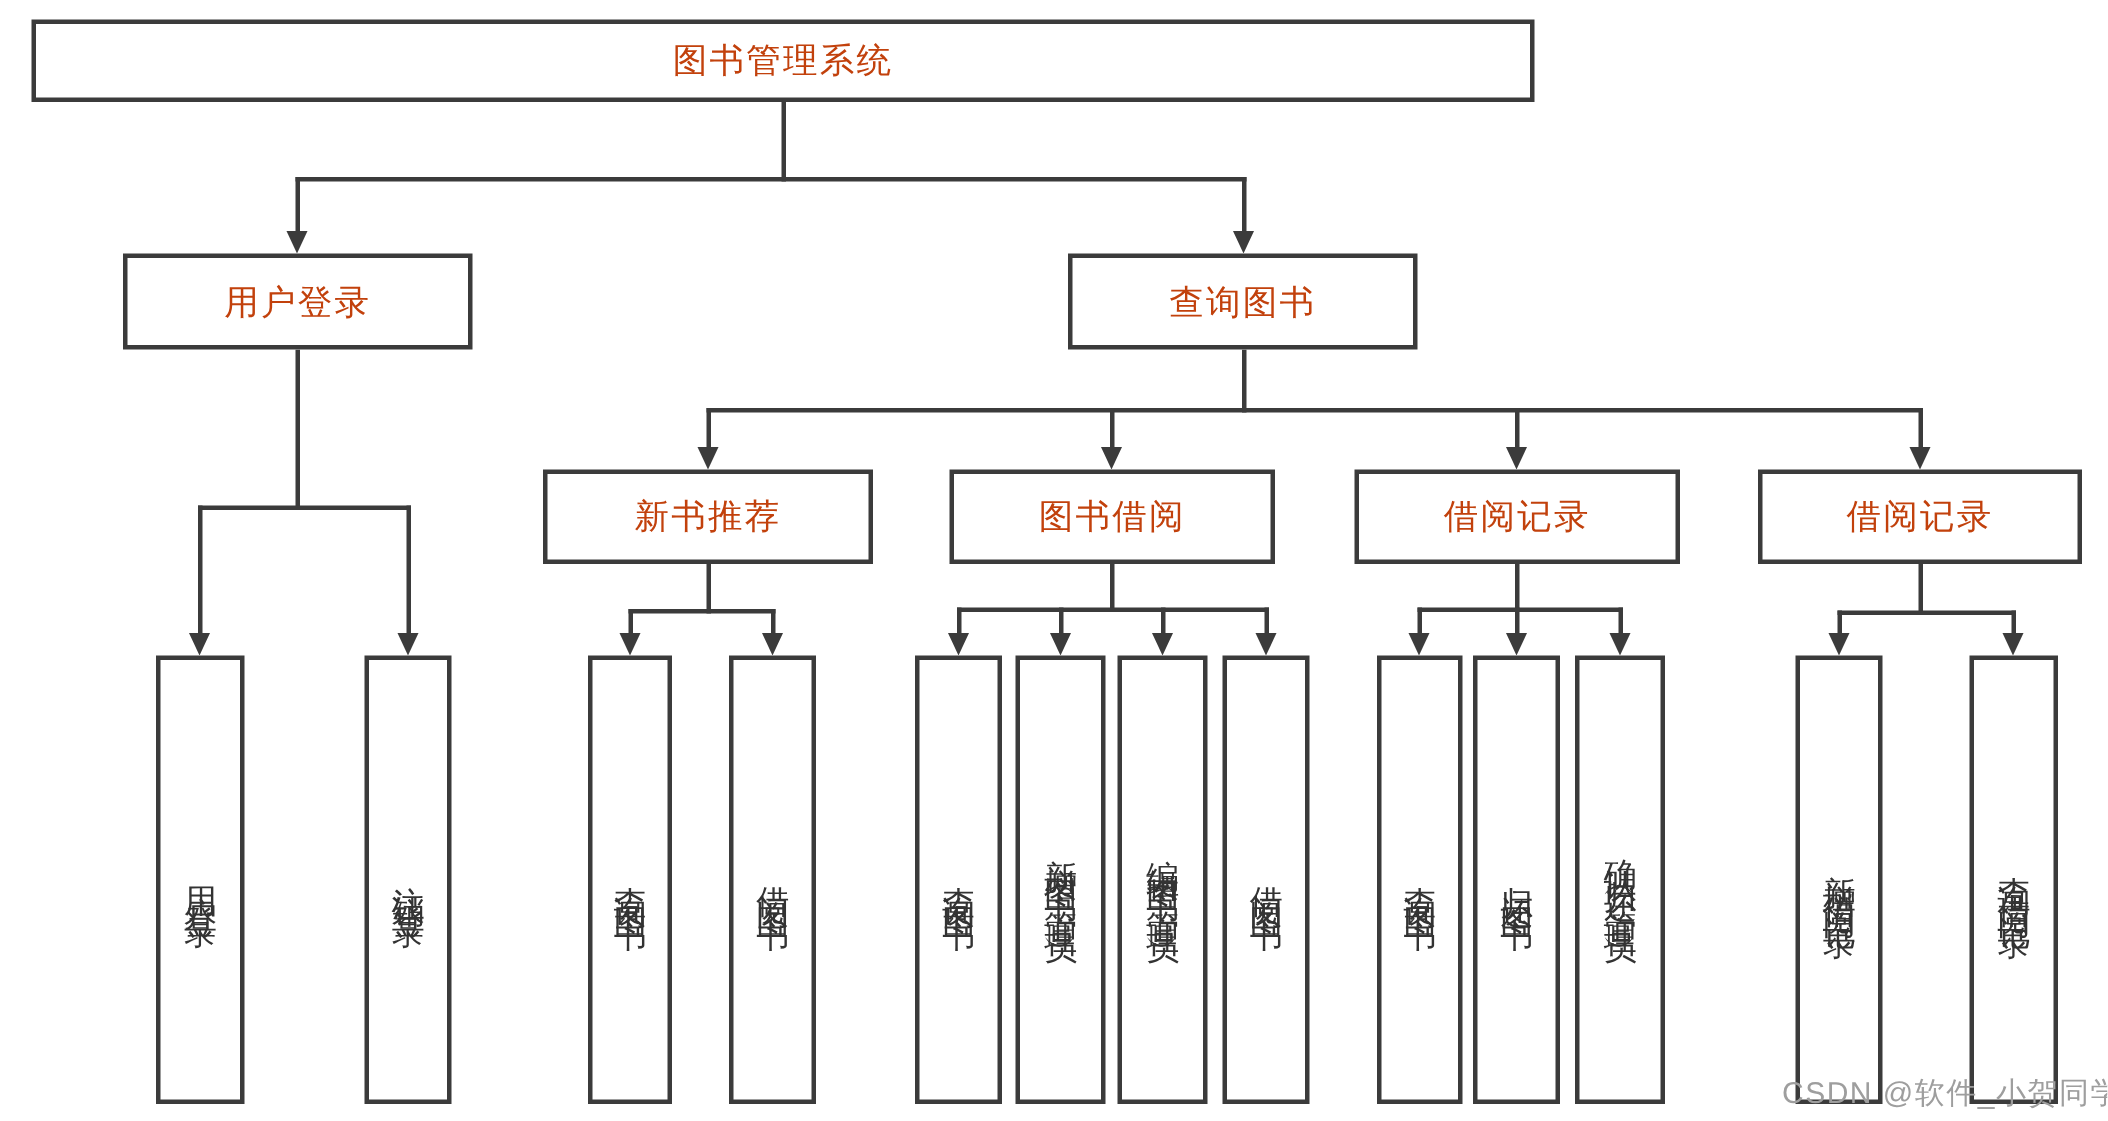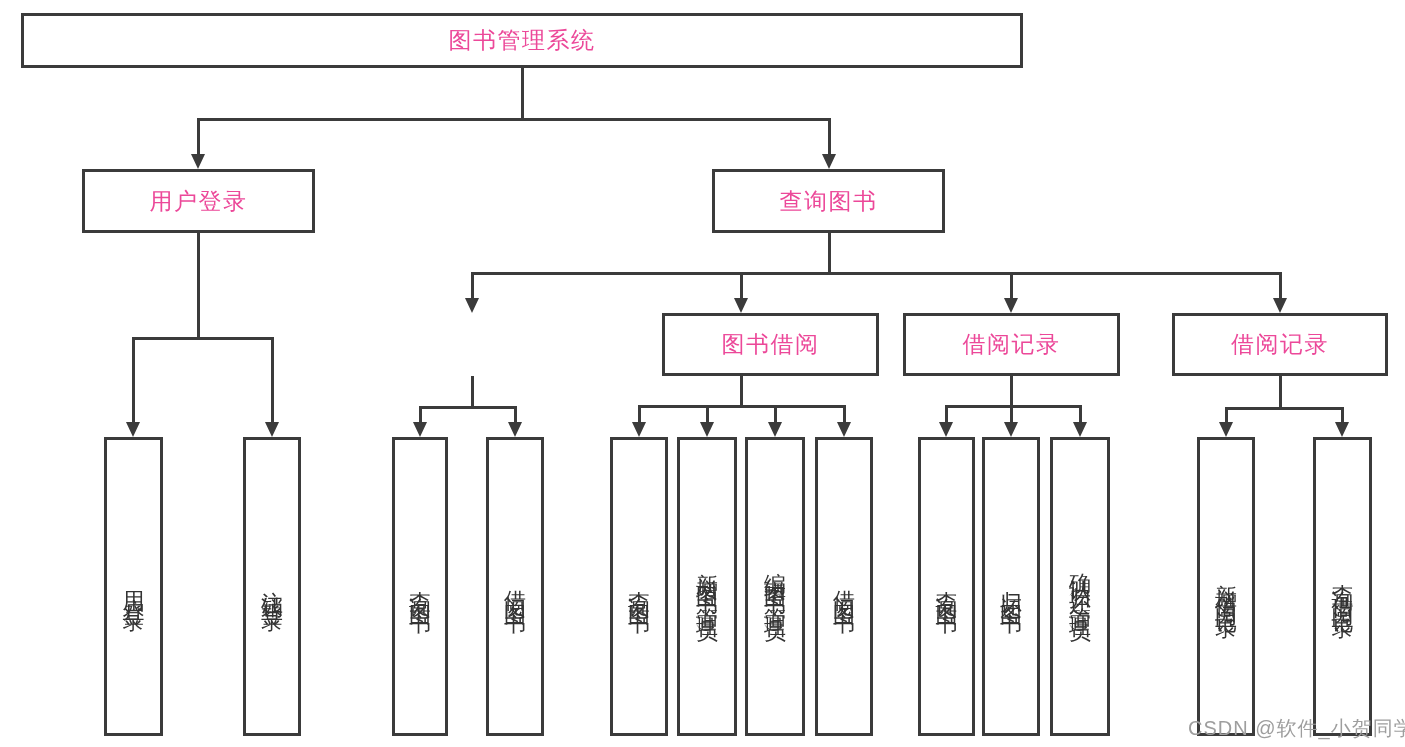--- a/index.html
+++ b/index.html
@@ -21,21 +21,21 @@
     box-sizing: border-box;
     border: 3px solid #3b3b3b;
     background: #ffffff;
     display: flex;
     align-items: center;
     justify-content: center;
     z-index: 2;
   }
   .node span {
     font-size: 23px;
-    color: #ec4899;
+    color: #c2410c;
     letter-spacing: 1.5px;
     white-space: nowrap;
   }
   
   .leaf {
     position: absolute;
     box-sizing: border-box;
     border: 3px solid #3b3b3b;
     background: #ffffff;
     display: flex;
@@ -89,21 +89,24 @@
     <span>图书管理系统</span>
   </div>
 
   <div class="node" style="left:82px; top:169px; width:233px; height:64px;">
     <span>用户登录</span>
   </div>
   <div class="node" style="left:712px; top:169px; width:233px; height:64px;">
     <span>查询图书</span>
   </div>
 
-  <div class="node" style="left:633px; top:313px; width:217px; height:63px;margin-left:29px;">
+  <div class="node" style="left:362px; top:313px; width:220px; height:63px;">
+    <span>新书推荐</span>
+  </div>
+  <div class="node" style="left:633px; top:313px; width:217px; height:63px;">
     <span>图书借阅</span>
   </div>
   <div class="node" style="left:903px; top:313px; width:217px; height:63px;">
     <span>借阅记录</span>
   </div>
   <div class="node" style="left:1172px; top:313px; width:216px; height:63px;">
     <span>借阅记录</span>
   </div>
 
   <div class="leaf" style="left:104px; width:59px;">

